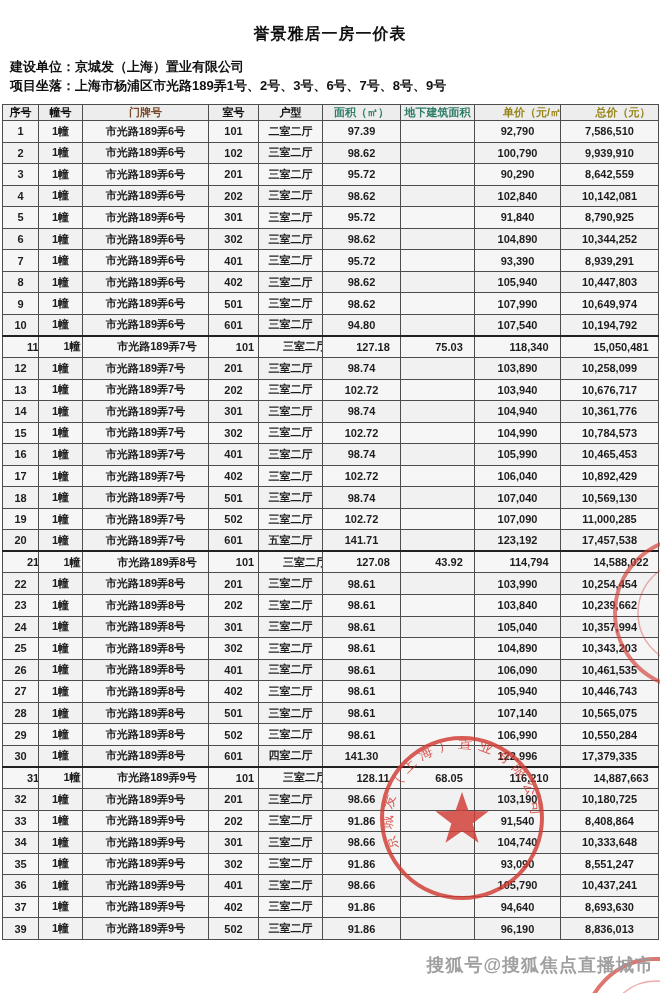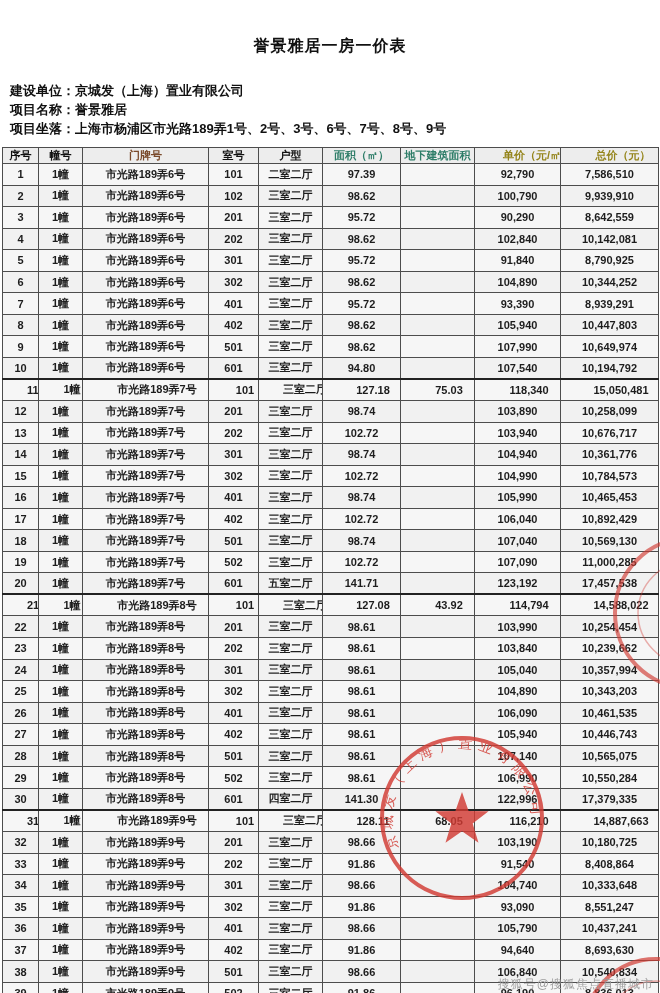--- a/index.html
+++ b/index.html
@@ -6,52 +6,49 @@
     --seal-red:#d23b33;
     --header-green:#2e7d68;
     --header-olive:#94841a;
     --header-brown:#7a4a2b;
     --watermark-gray:#9b9b9b;
   }
   *{box-sizing:border-box;}
   html,body{margin:0;padding:0;background:#ffffff;}
   body{font-family:"Liberation Sans","DejaVu Sans",sans-serif;}
   .page{position:relative;width:660px;height:993px;margin:0 auto;background:#fff;overflow:hidden;}
-  .title{margin:12px;padding:24px 0 12px;text-align:center;font-size:16px;font-weight:bold;color:#111;letter-spacing:1px;}
+  .title{margin:0;padding:24px 0 12px;text-align:center;font-size:16px;font-weight:bold;color:#111;letter-spacing:1px;}
   .info{padding:0 12px 6px 10px;}
   .info-line{font-size:13px;font-weight:bold;color:#111;line-height:19px;white-space:nowrap;}
   table{border-collapse:collapse;table-layout:fixed;width:656px;margin:3px 2px 0;}
   th,td{border:1px solid #4d4d4d;text-align:center;overflow:hidden;white-space:nowrap;padding:0 1px;}
   thead th{height:16px;font-size:11px;font-weight:bold;background:#ededed;color:#111;}
   tbody td{height:21.55px;font-size:11px;font-weight:bold;background:#f6f6f6;color:#1d1d1d;}
   tbody tr:nth-child(even) td{background:#f1f1f1;}
   tbody tr.group-start td{border-top:2px solid #222;padding-left:24px;}
   thead th.col-address{color:var(--header-brown);}
   thead th.col-area,thead th.col-basement_area{color:var(--header-green);margin-left:36px;}
   thead th.col-unit_price,thead th.col-total_price{color:var(--header-olive);padding-left:28px;}
   .stamp{position:absolute;color:var(--seal-red);pointer-events:none;}
   .stamp svg{display:block;width:100%;height:100%;}
   .stamp-main{left:372px;top:726px;width:180px;height:180px;opacity:.82;}
   .stamp-right{left:580px;top:528px;width:170px;height:170px;opacity:.65;}
   .stamp-bottom{left:568px;top:933px;width:170px;height:170px;opacity:.7;}
-  .watermark{position:absolute;right:6px;bottom:0;font-size:12px;font-weight:normal;color:var(--watermark-gray);letter-spacing:1px;opacity:.95;z-index:5;}
+  .watermark{position:absolute;right:6px;bottom:16px;font-size:18px;font-weight:bold;color:var(--watermark-gray);letter-spacing:1px;opacity:.95;z-index:5;}
 </style>
 </head>
 <body>
 
 <div class="page">
 
   <h1 class="title">誉景雅居一房一价表</h1>
 
   <div class="info">
     <div class="info-line">
       <span>建设单位：</span><span>京城发（上海）置业有限公司</span>
-    </div>
-    <div class="info-line">
-      <span>项目名称：</span><span>誉景雅居</span>
     </div>
     <div class="info-line">
       <span>项目坐落：</span><span>上海市杨浦区市光路189弄1号、2号、3号、6号、7号、8号、9号</span>
     </div>
   </div>
 
   <table>
     <colgroup>
       <col style="width:36px">
         <col style="width:44px">
@@ -478,31 +475,20 @@
           <td class="col-building">1幢</td>
           <td class="col-address">市光路189弄9号</td>
           <td class="col-room">402</td>
           <td class="col-layout">三室二厅</td>
           <td class="col-area">91.86</td>
           <td class="col-basement_area"></td>
           <td class="col-unit_price">94,640</td>
           <td class="col-total_price">8,693,630</td>
         </tr>
         <tr>
-          <td class="col-index">38</td>
-          <td class="col-building">1幢</td>
-          <td class="col-address">市光路189弄9号</td>
-          <td class="col-room">501</td>
-          <td class="col-layout">三室二厅</td>
-          <td class="col-area">98.66</td>
-          <td class="col-basement_area"></td>
-          <td class="col-unit_price">106,840</td>
-          <td class="col-total_price">10,540,834</td>
-        </tr>
-        <tr>
           <td class="col-index">39</td>
           <td class="col-building">1幢</td>
           <td class="col-address">市光路189弄9号</td>
           <td class="col-room">502</td>
           <td class="col-layout">三室二厅</td>
           <td class="col-area">91.86</td>
           <td class="col-basement_area"></td>
           <td class="col-unit_price">96,190</td>
           <td class="col-total_price">8,836,013</td>
         </tr>

